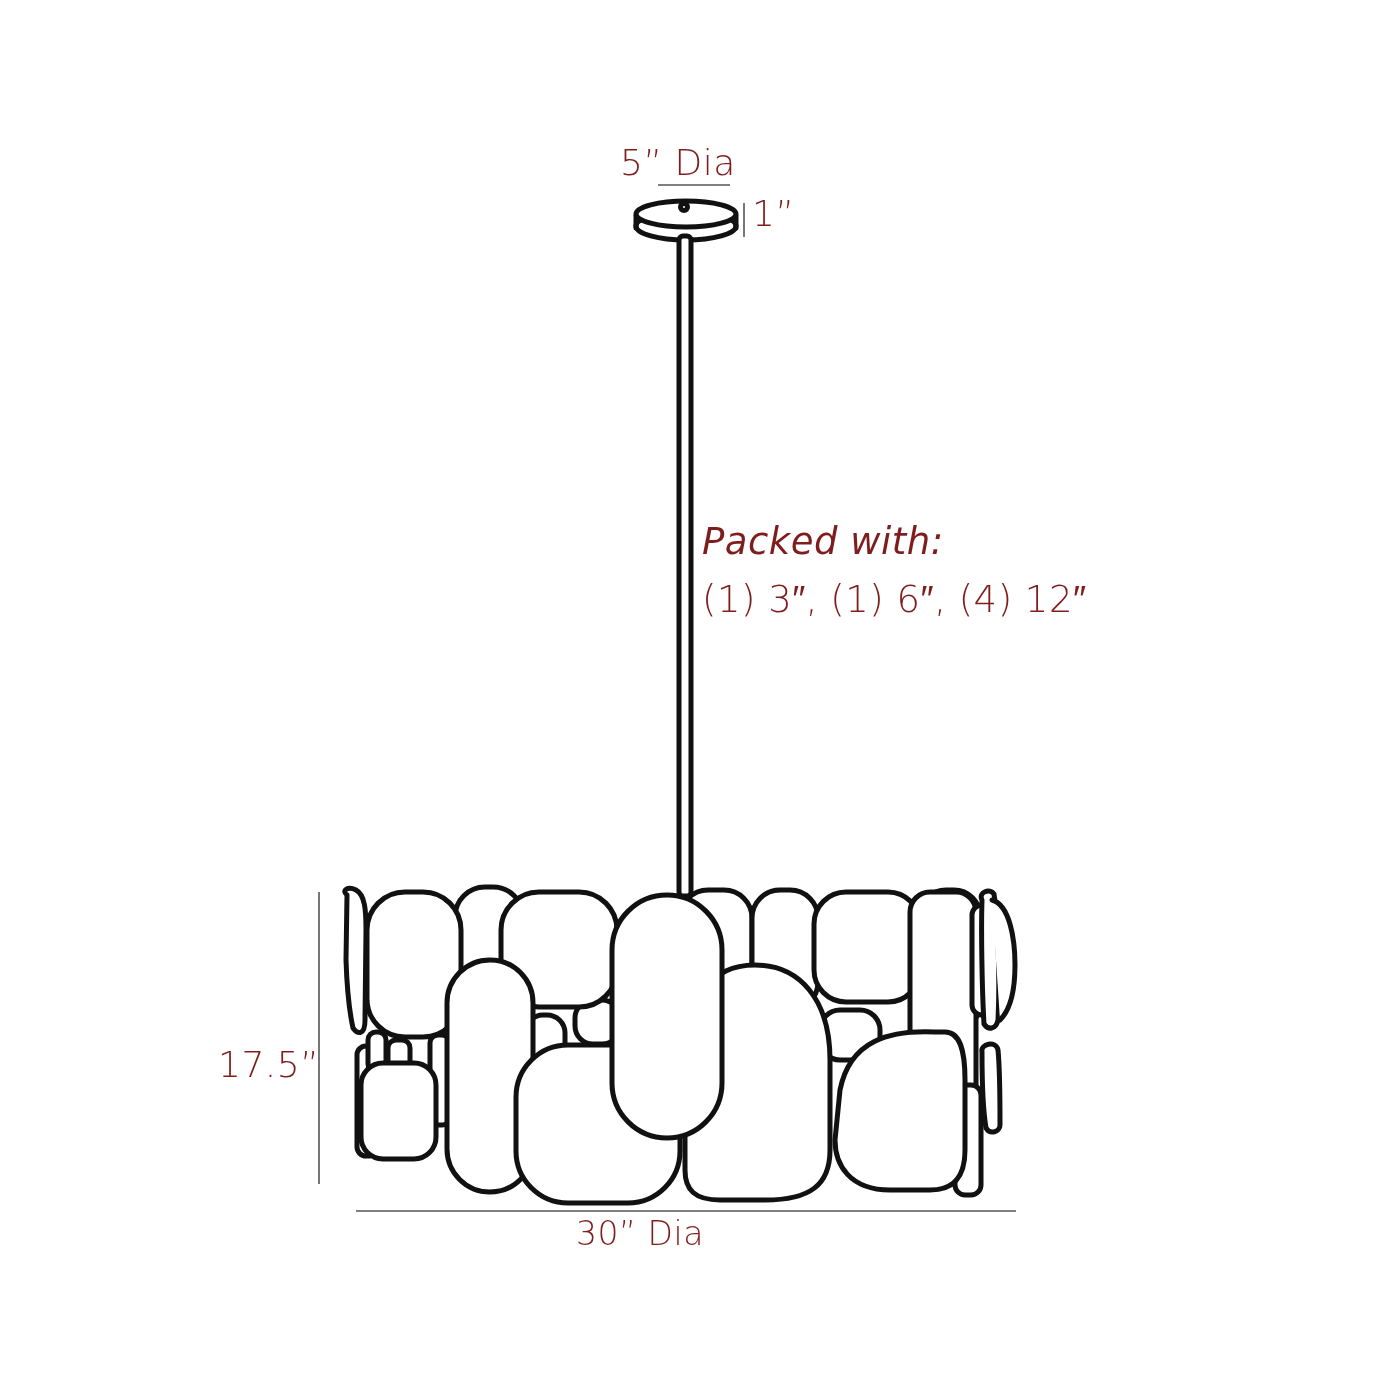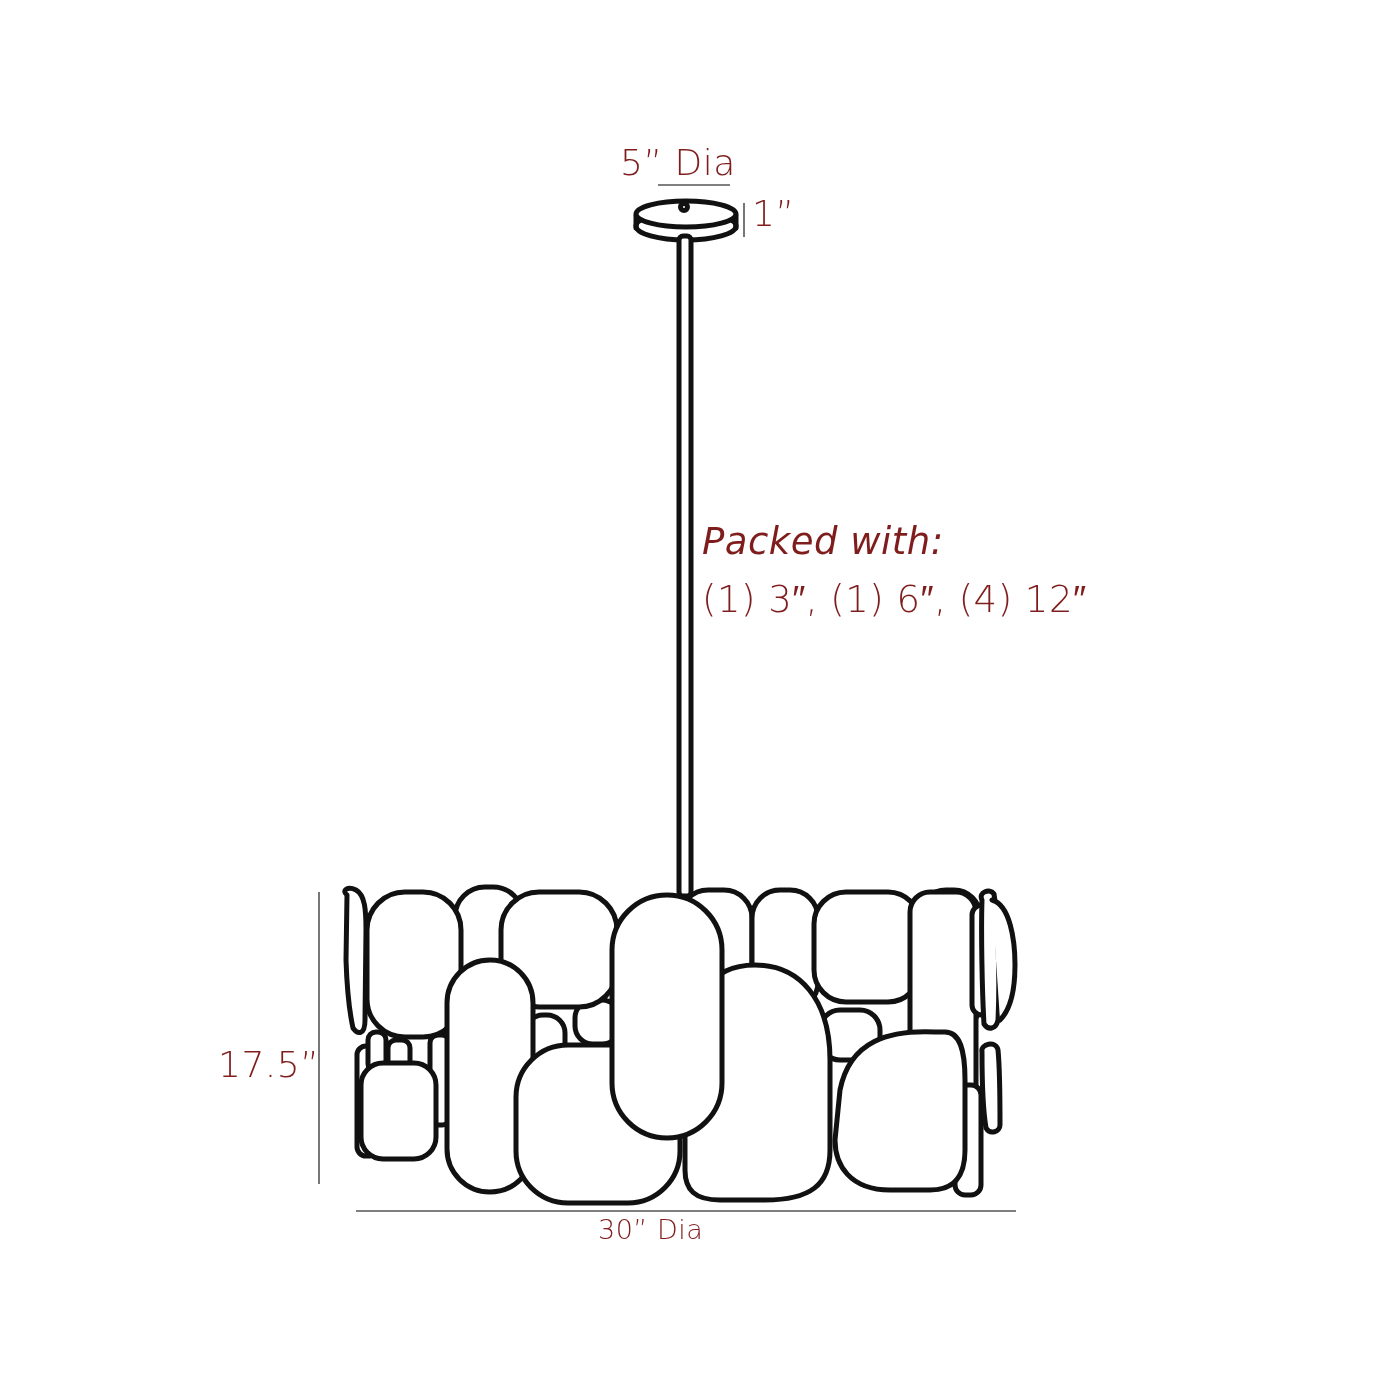--- a/index.html
+++ b/index.html
@@ -4,21 +4,21 @@
   <style>
     html, body { margin: 0; padding: 0; background: #ffffff; }
     body { width: 1400px; height: 1400px; position: relative; overflow: hidden; font-family: "DejaVu Sans", sans-serif; }
     .canvas { position: absolute; left: 0; top: 0; width: 1400px; height: 1400px; }
     .label { position: absolute; color: #7f1d1d; font-family: "DejaVu Sans", sans-serif; font-weight: 300; white-space: nowrap; letter-spacing: 0.5px; }
     .lbl-canopy-dia { left: 620px; top: 142px; font-size: 36px; }
     .lbl-canopy-h { left: 752px; top: 193px; font-size: 36px; }
     .lbl-packed-1 { left: 702px; top: 520px; font-size: 37px; font-style: italic; }
     .lbl-packed-2 { left: 702px; top: 578px; font-size: 37px; }
     .lbl-height { left: 218px; top: 1008px; font-size: 36px; margin-top: 36px; }
-    .lbl-width { left: 598px; top: 1214px; font-size: 27px; }
+    .lbl-width { left: 576px; top: 1214px; font-size: 33px; }
   </style>
 </head>
 <body>
 
 <svg class="canvas" viewBox="0 0 1400 1400" xmlns="http://www.w3.org/2000/svg">
   <g fill="none" stroke="#111111" stroke-width="5" stroke-linejoin="round" stroke-linecap="round">
 
     <g>
       <ellipse cx="686" cy="226" rx="50" ry="14" fill="#fff"></ellipse>
       <path d="M636 216 L636 228 M736 216 L736 228"></path>

